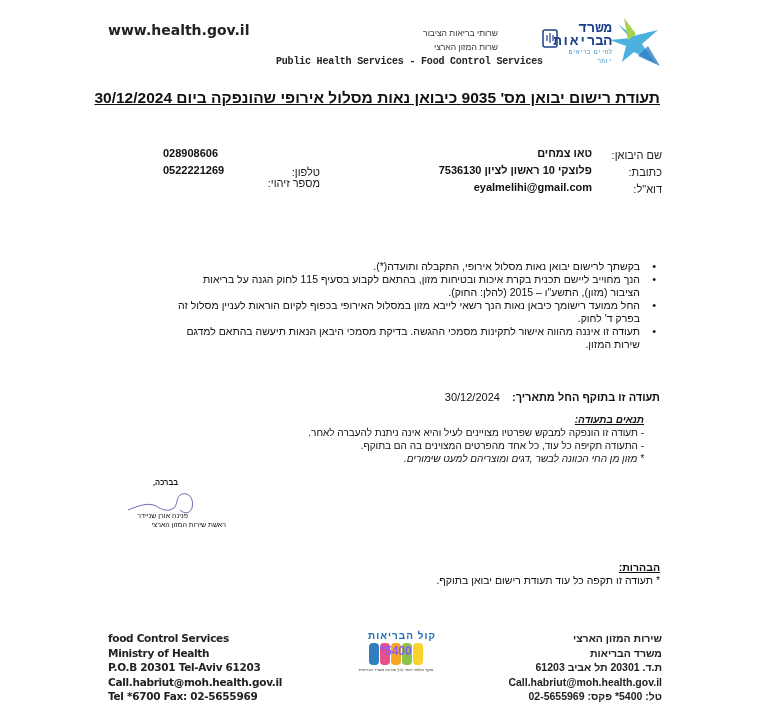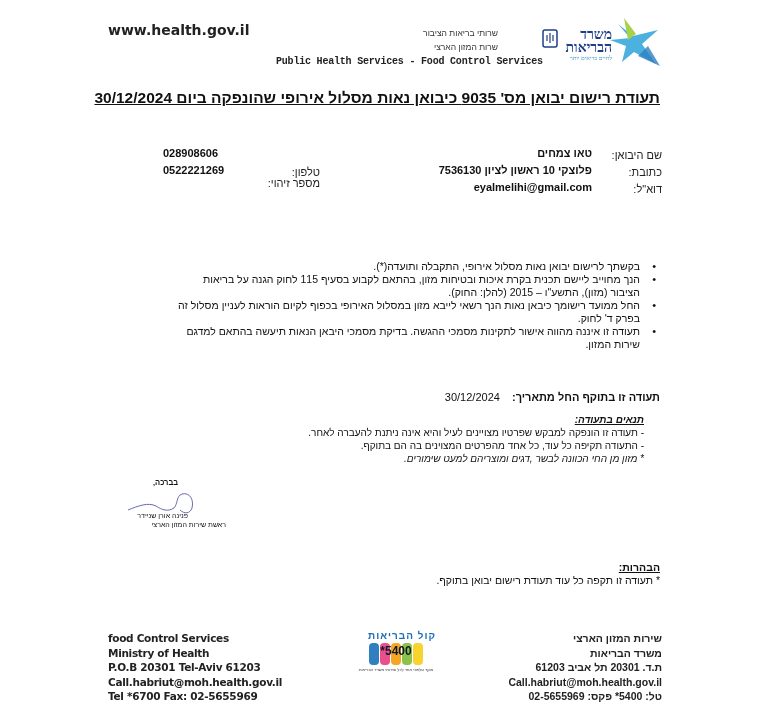--- a/index.html
+++ b/index.html
@@ -39,21 +39,21 @@
 
 <div class="abs logo">
   <svg width="125" height="52" viewBox="0 0 125 52" style="position:absolute;left:0;top:0;">
     <rect x="5" y="14" width="14" height="17" rx="2" fill="none" stroke="#1d3f8a" stroke-width="1.5"></rect>
     <path d="M12 17 v10 M9 19 v6 M15 19 v6" stroke="#1d3f8a" stroke-width="1.2"></path>
 
     <polygon points="80,8 95,20 120,14 104,28 118,48 96,36 84,46 88,30 72,24 92,22" fill="#3aa8dc" opacity="0.9"></polygon>
     <polygon points="86,2 98,18 90,24" fill="#a7d14b"></polygon>
     <polygon points="110,30 122,50 100,40" fill="#2f7fc1" opacity="0.8"></polygon>
   </svg>
-  <div style="position:absolute;left:24px;top:12px;width:50px;direction:rtl;color:#1d3f8a;font-weight:bold;font-size:14px;line-height:13px;font-family:Liberation Serif, serif;">
+  <div style="position:absolute;left:24px;top:6px;width:50px;direction:rtl;color:#1d3f8a;font-weight:bold;font-size:14px;line-height:13px;font-family:Liberation Mono, monospace;">
     <div>משרד</div>
     <div>הבריאות</div>
     <div style="font-size:6px;font-weight:normal;line-height:9px;color:#3a8fc1;">לחיים בריאים יותר</div>
   </div>
 </div>
 
 <div class="abs rtl title">תעודת רישום יבואן מס' 9035 כיבואן נאות מסלול אירופי שהונפקה ביום 30/12/2024</div>
 
 <div class="abs rtl lbl" style="left:600px;top:149px;width:62px;">שם היבואן:</div>
 <div class="abs rtl val" style="left:420px;top:147px;width:172px;">טאו צמחים</div>
@@ -112,21 +112,21 @@
 
 <div class="abs kol">
   <div class="rtl" style="text-align:right;font-size:10px;font-weight:bold;color:#1d6fb8;letter-spacing:1px;">קול הבריאות</div>
   <div style="margin:2px auto 0;width:54px;height:22px;display:flex;gap:1px;">
     <span style="flex:1;background:#2f7fc1;border-radius:4px;"></span>
     <span style="flex:1;background:#e94f8a;border-radius:4px;"></span>
     <span style="flex:1;background:#f5a623;border-radius:4px;"></span>
     <span style="flex:1;background:#8bc34a;border-radius:4px;"></span>
     <span style="flex:1;background:#f6d32d;border-radius:4px;"></span>
   </div>
-  <div style="position:absolute;left:13px;top:14px;width:54px;text-align:center;color:#0f172a;font-weight:bold;font-size:12px;">*5400</div>
+  <div style="position:absolute;left:13px;top:14px;width:54px;text-align:center;color:#8b5cf6;font-weight:bold;font-size:12px;">*5400</div>
   <div class="rtl" style="text-align:center;font-size:4px;margin-top:2px;color:#333;white-space:nowrap;">מוקד טלפוני אחד לכל שירותי משרד הבריאות</div>
 </div>
 
 <div class="abs rtl footer-r">
   <div>שירות המזון הארצי</div>
   <div>משרד הבריאות</div>
   <div>ת.ד. 20301 תל אביב 61203</div>
   <div style="direction:ltr;text-align:right;">Call.habriut@moh.health.gov.il</div>
   <div>טל: 5400* פקס: 02-5655969</div>
 </div>

